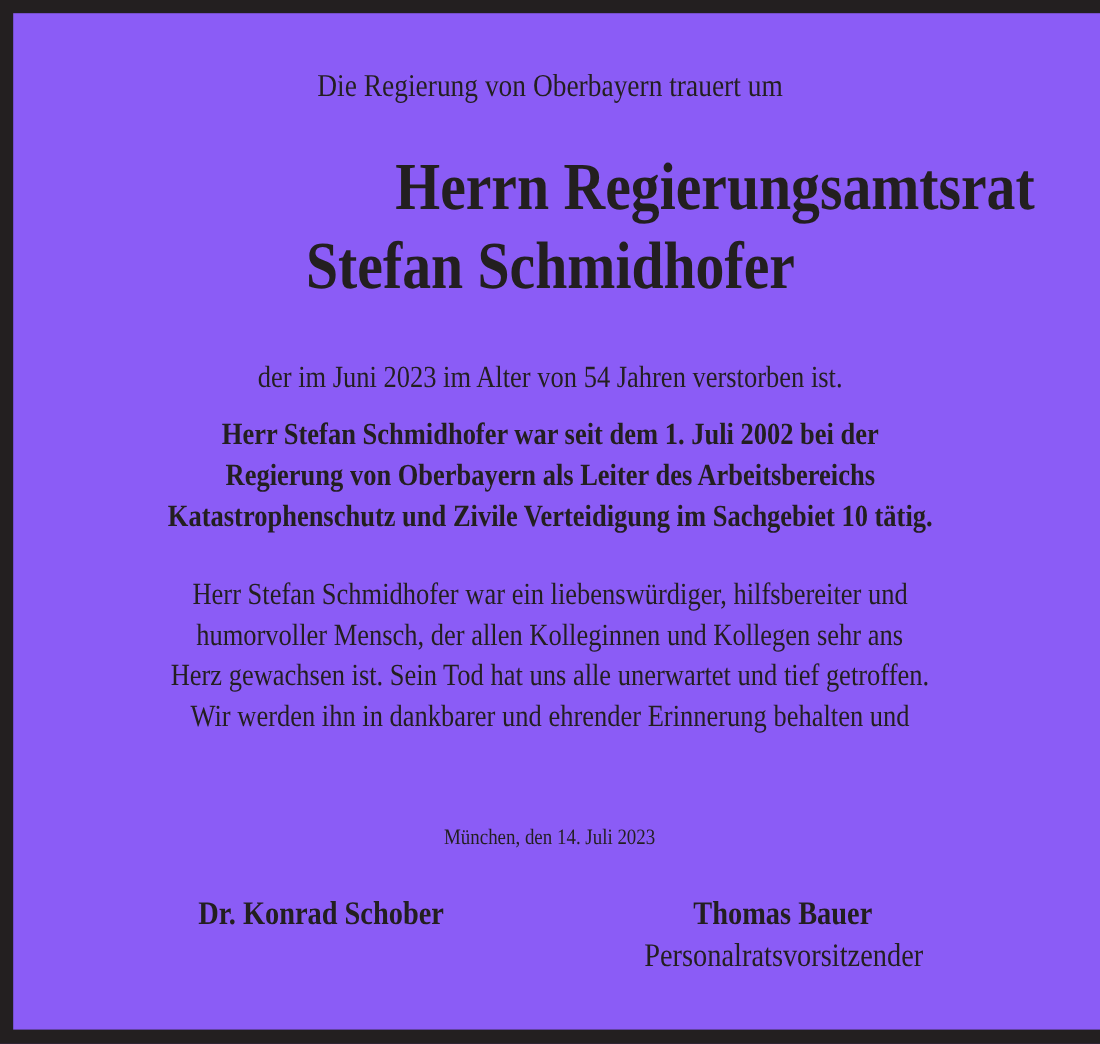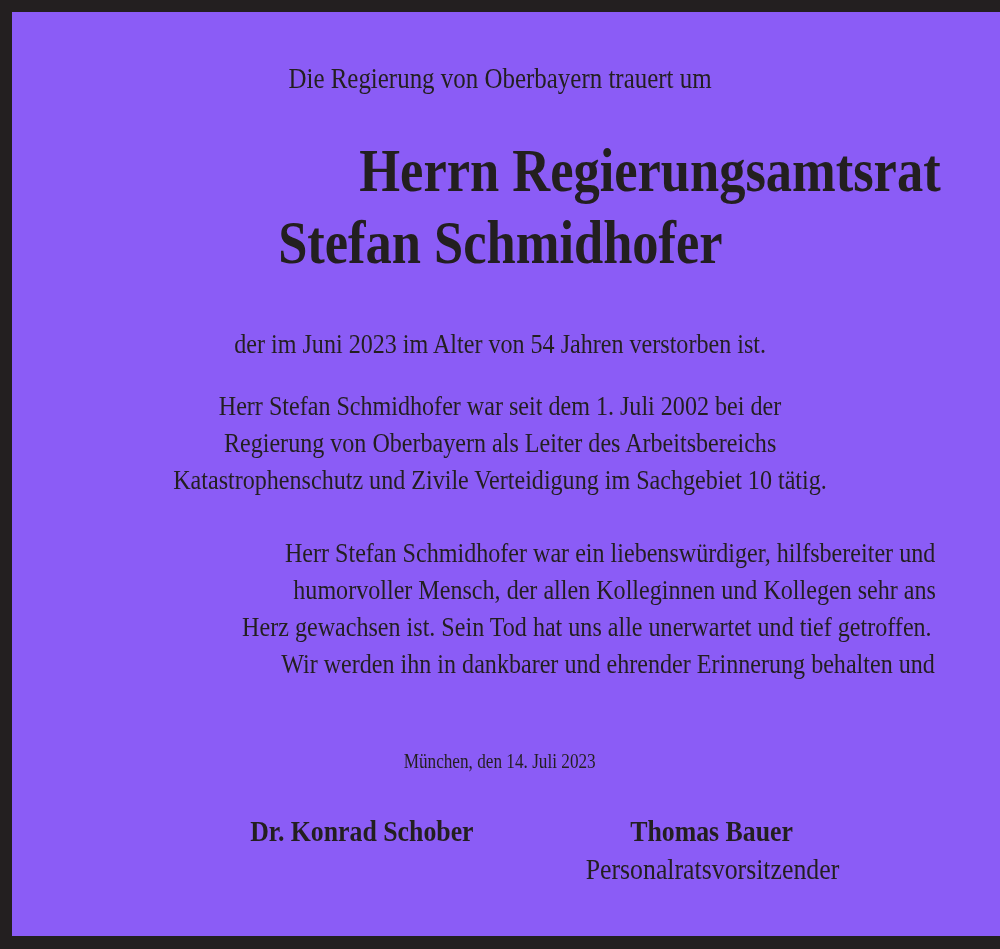--- a/index.html
+++ b/index.html
@@ -17,25 +17,25 @@
     position: absolute; left: 0; width: 976px; text-align: center;
     white-space: nowrap;
   }
   .cond { display: inline-block; transform: scaleX(0.86); transform-origin: center; }
   .intro { top: 50px; font-size: 29px; }
   .title { font-weight: bold; font-size: 61px; line-height: 70px; }
   .t1 { top: 124px; text-align: right; }
   .t2 { top: 196px; }
   .body { font-size: 28px; line-height: 37px; }
   .p1 { top: 313px; }
-  .p2 { top: 375px; }
-  .p3 { top: 522px; text-align: right; }
+  .p2 { top: 365px; font-weight: bold; }
+  .p3 { top: 510px; }
   .date { top: 738px; font-size: 20px; }
   .sig { position: absolute; top: 800px; width: 400px; text-align: center; }
-  .sig-left { left: 80px; text-align: right; }
+  .sig-left { left: 80px; }
   .sig-right { left: 500px; }
   .sig-name { font-weight: bold; font-size: 30px; line-height: 38px; white-space: nowrap; }
   .sig-role { font-size: 30px; line-height: 38px; white-space: nowrap; }
 </style>
 </head>
 <body>
 
 <div class="sheet">
   <div class="line intro"><span class="cond">Die Regierung von Oberbayern trauert um</span></div>
 

